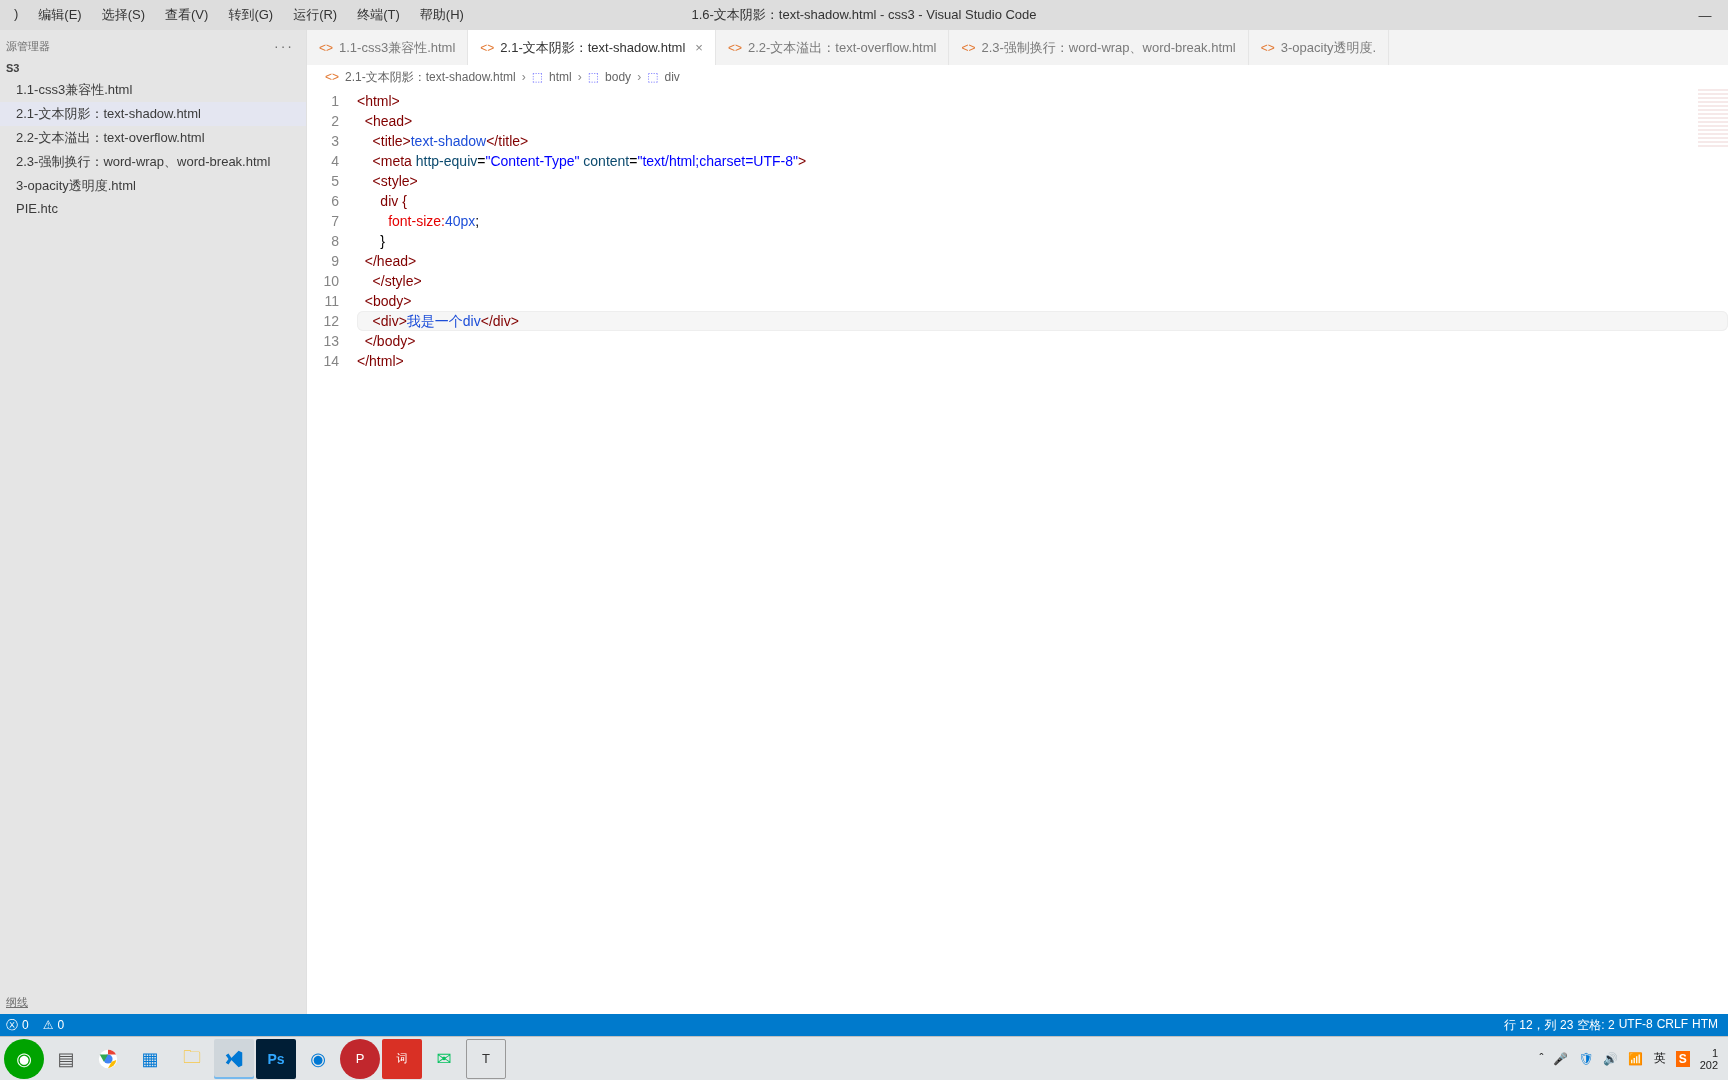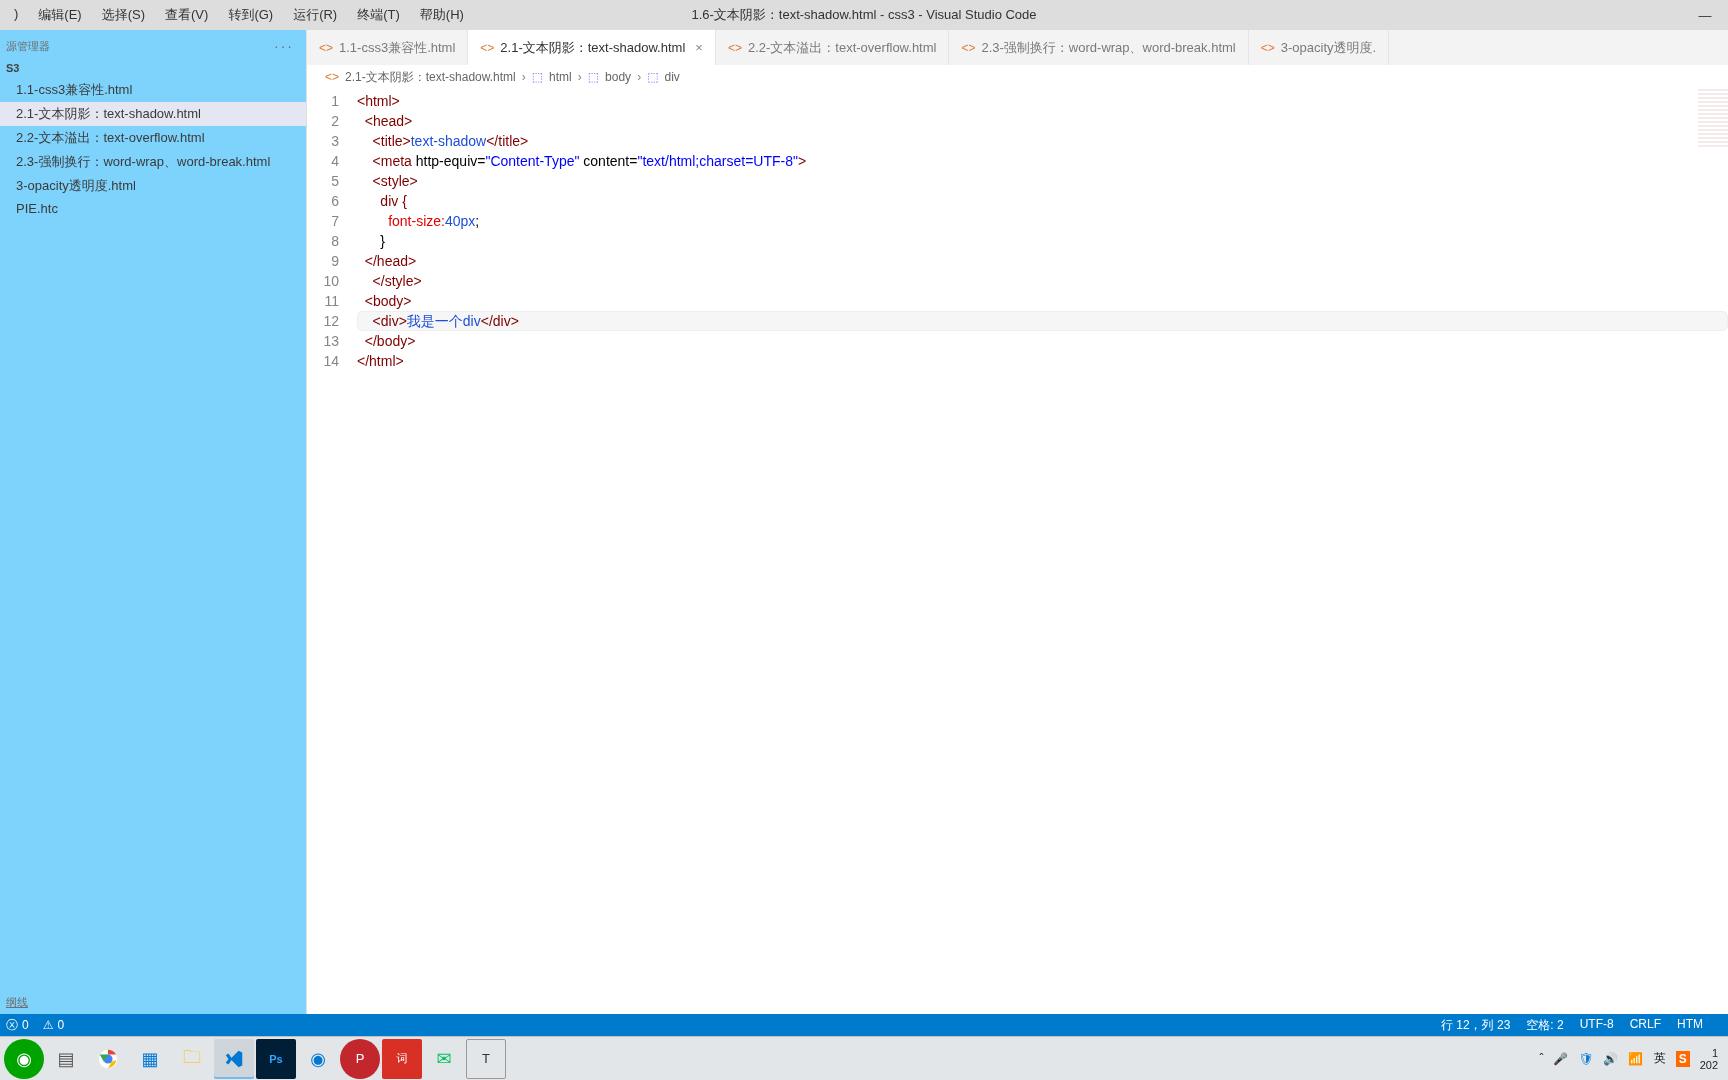--- a/index.html
+++ b/index.html
@@ -7,21 +7,21 @@
 
 .titlebar { height: 30px; background: #dddddd; display: flex; align-items: center; position: relative; }
 .menubar { display: flex; gap: 0; padding-left: 4px; }
 .menu-item { padding: 4px 10px; cursor: default; color: #333; }
 .window-title { position: absolute; left: 50%; transform: translateX(-50%); color: #333; }
 .win-controls { position: absolute; right: 0; display: flex; }
 .win-btn { width: 46px; height: 30px; display: flex; align-items: center; justify-content: center; color: #333; }
 
 .main-row { display: flex; height: calc(100% - 30px - 22px - 44px); }
 
-.sidebar { width: 307px; background: #7dd3fc; display: flex; flex-direction: column; border-right: 1px solid #e0e0e0; }
+.sidebar { width: 307px; background: #e5e5e5; display: flex; flex-direction: column; border-right: 1px solid #e0e0e0; }
 .side-header { display: flex; align-items: center; justify-content: space-between; padding: 8px 12px 4px 6px; color: #6f6f6f; font-size: 11px; }
 .side-header .dots { letter-spacing: 2px; font-size: 14px; }
 .side-section-title { padding: 4px 6px; font-weight: bold; font-size: 11px; color: #424242; }
 .file-item { padding: 3px 8px 3px 16px; cursor: default; font-size: 13px; color: #3b3b3b; }
 .file-item.active { background: #e4e6f1; }
 .side-bottom { margin-top: auto; padding: 4px 6px; font-size: 11px; color: #6f6f6f; text-decoration: underline; }
 
 .editor-area { flex: 1; display: flex; flex-direction: column; background: #ffffff; }
 .tabs { display: flex; height: 35px; background: #f3f3f3; }
 .tab { display: flex; align-items: center; padding: 0 12px; gap: 6px; border-right: 1px solid #e5e5e5; color: #7a7a7a; cursor: default; white-space: nowrap; }
@@ -34,31 +34,31 @@
 .bc-cube { color: #6c6cff; }
 .bc-sep { color: #888; }
 
 .code-area { flex: 1; display: flex; font-family: Consolas, monospace; font-size: 14px; position: relative; }
 .gutter { width: 50px; text-align: right; color: #858585; padding-right: 18px; line-height: 20px; padding-top: 2px; }
 .gutter div { height: 20px; }
 .code-lines { flex: 1; line-height: 20px; padding-top: 2px; }
 .code-lines .line { height: 20px; white-space: pre; }
 .line.current { background: #f6f6f6; box-shadow: inset 0 0 0 1px #eee; border-radius: 6px; }
 .t-tag { color: #800000; }
-.t-attr { color: #000000; }
+.t-attr { color: #0c4a6e; }
 .t-str { color: #0000ff; }
 .t-txt { color: #1d4ed8; }
 .t-sel { color: #800000; }
 .t-prop { color: #e50000; text-align: right; }
 .t-punc { color: #000; }
 .minimap { position: absolute; right: 0; top: 0; width: 30px; height: 60px; background: repeating-linear-gradient(#e8c8c8 0 2px, transparent 2px 4px); opacity: .4; }
 
 .status-blue { height: 22px; background: #007acc; color: #fff; display: flex; align-items: center; font-size: 12px; }
 .status-left { display: flex; gap: 14px; padding-left: 6px; align-items: center; }
-.status-right { margin-left: auto; display: flex; gap: 16px; padding-right: 25px; }
+.status-right { margin-left: auto; display: flex; gap: 4px; padding-right: 10px; }
 .status-item { display: flex; align-items: center; gap: 4px; }
 
 .taskbar { height: 44px; background: #e3e6e8; display: flex; align-items: center; padding: 0 4px; gap: 2px; border-top: 1px solid #c0c0c0; }
 .task-icon { width: 40px; height: 40px; display: flex; align-items: center; justify-content: center; font-size: 18px; border-radius: 2px; }
 .task-icon.active { background: #cfd6db; box-shadow: inset 0 -2px 0 #76b9ed; }
 .tray { margin-left: auto; display: flex; align-items: center; gap: 10px; color: #222; font-size: 12px; padding-right: 6px; }
 .tray-clock { text-align: right; font-size: 11px; line-height: 12px; }
 
 svg { display: block; }
 </style>
@@ -202,21 +202,21 @@
         <path d="M12 22l4-7 5-2a10 10 0 0 1-9 9" fill="#fbbc05"></path>
       </svg>
   </div>
   <div class="task-icon" style="color:#0078d4">▦</div>
   <div class="task-icon" style="color:#ffb900">🗀</div>
   <div class="task-icon active" style="color:#0078d4">
     <svg width="22" height="22" viewBox="0 0 24 24">
         <path fill="#0078d4" d="M17 3l4 2v14l-4 2-9-9 9-9zM3 8l3-2 4 6-4 6-3-2 3-4-3-4z"></path>
       </svg>
   </div>
-  <div class="task-icon" style="background:#001e36;color:#31a8ff;font-size:11px;font-weight:bold">Ps</div>
+  <div class="task-icon" style="background:#001e36;color:#31a8ff;font-size:14px;font-weight:bold">Ps</div>
   <div class="task-icon" style="color:#0078d4">◉</div>
   <div class="task-icon" style="background:#c1272d;color:#fff;border-radius:50%;font-size:13px">P</div>
   <div class="task-icon" style="background:#d93025;color:#fff;font-size:11px">词</div>
   <div class="task-icon" style="color:#07c160">✉</div>
   <div class="task-icon" style="color:#333;border:1px solid #999;font-size:13px">T</div>
   <div class="tray">
     <span>ˆ</span>
     <span>🎤</span>
     <span style="color:#0078d4">🛡</span>
     <span>🔊</span>

